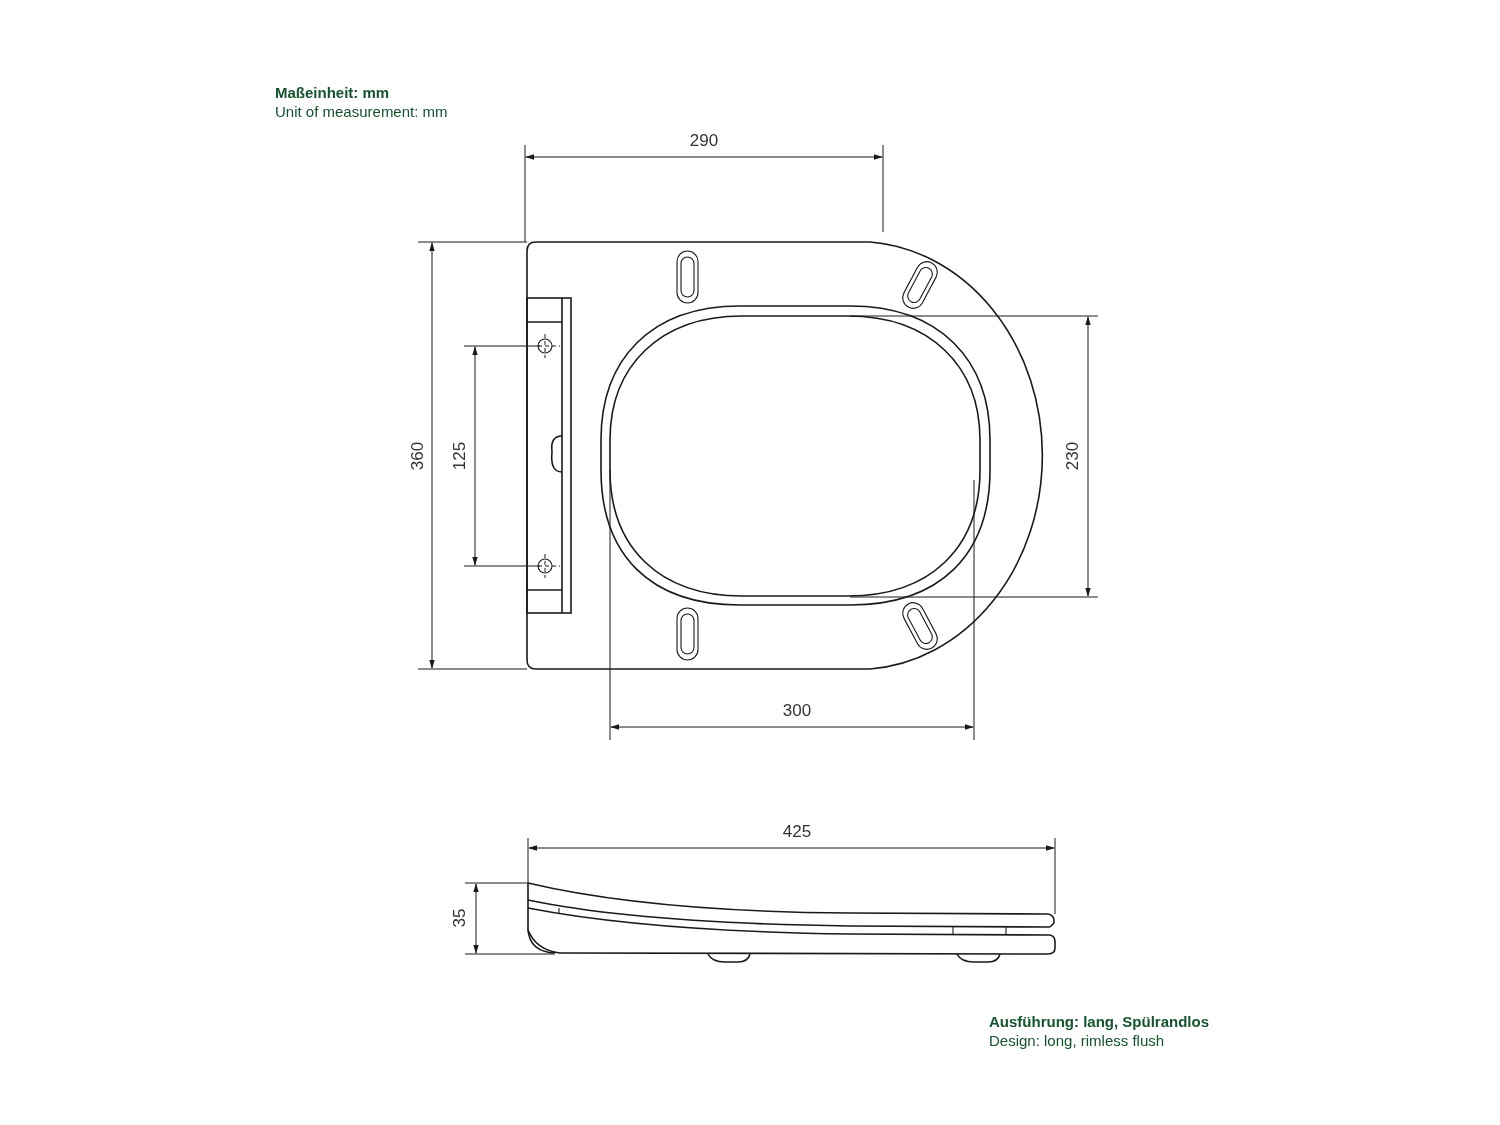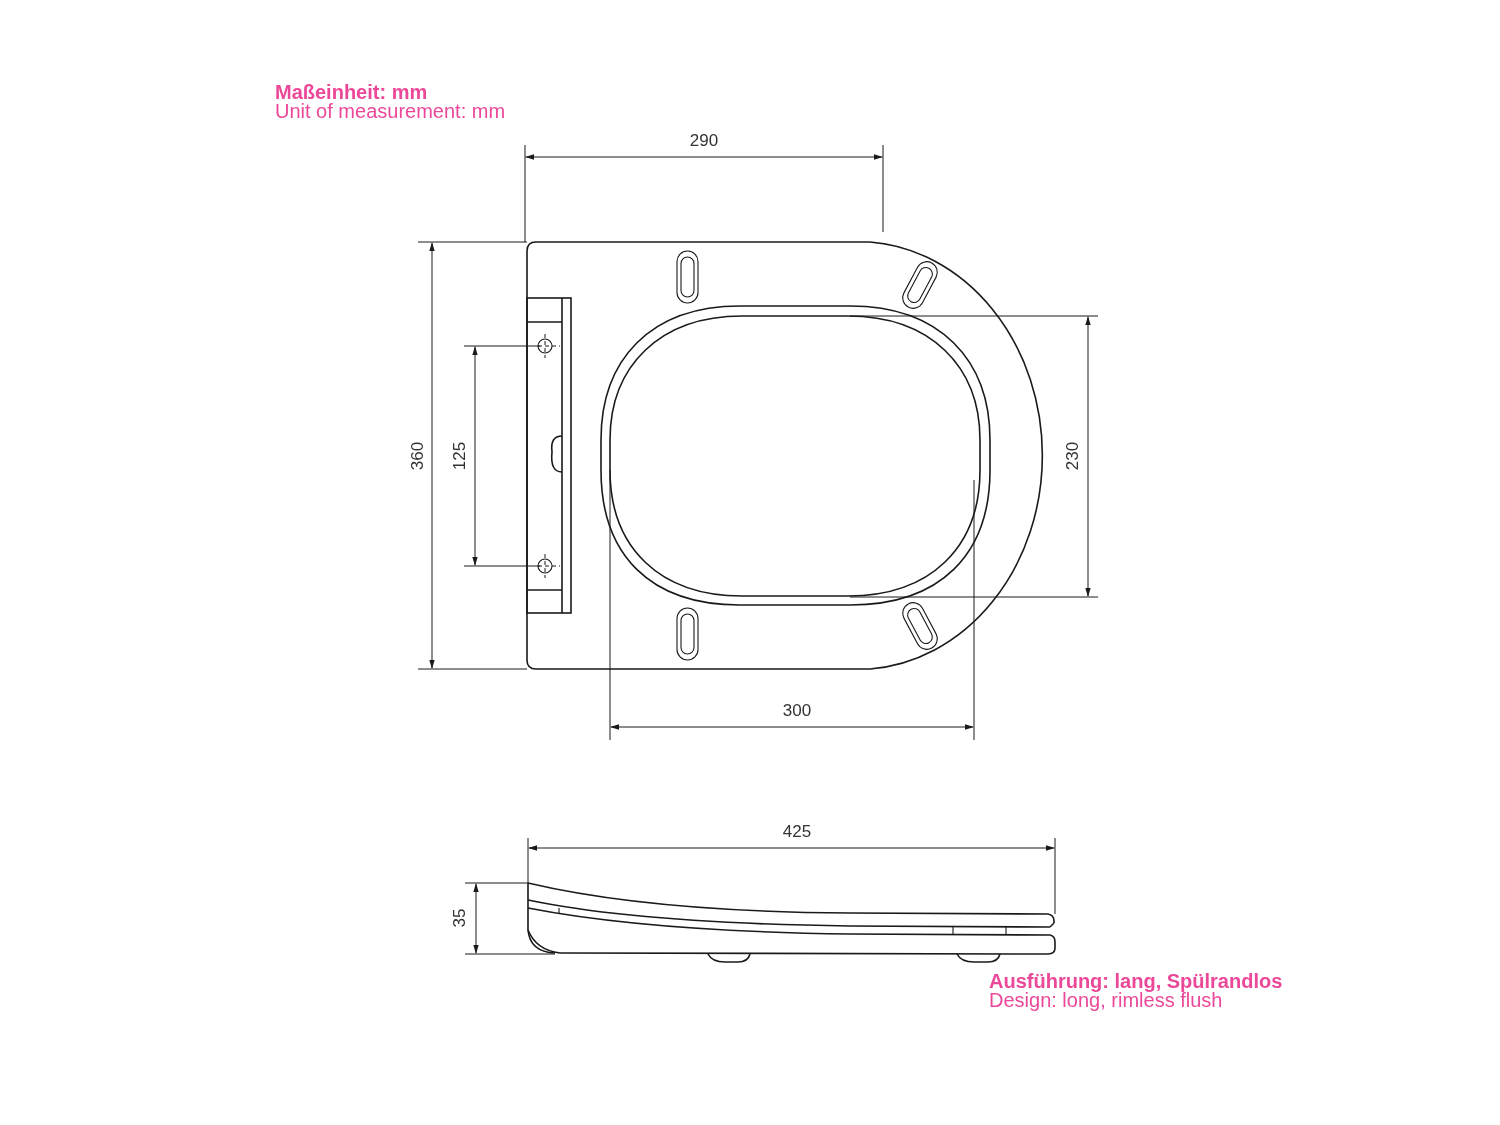--- a/index.html
+++ b/index.html
@@ -1,21 +1,21 @@
 <!DOCTYPE html>
 <html><head>
   <meta charset="utf-8">
   <style>
     html, body { margin: 0; padding: 0; background: #ffffff; }
     body { width: 1500px; height: 1125px; position: relative; overflow: hidden;
            font-family: "Liberation Sans", "DejaVu Sans", sans-serif; color: #333333; }
-    .note { position: absolute; font-size: 20px; line-height: 19px; color: #ec4899; }
+    .note { position: absolute; font-size: 15px; line-height: 19px; color: #14532d; }
     .note .bold { font-weight: bold; }
     #unit-note { left: 275px; top: 83px; }
-    #design-note { left: 989px; top: 972px; }
+    #design-note { left: 989px; top: 1012px; }
     svg#drawing { position: absolute; left: 0; top: 0; }
     .ln { fill: none; stroke: #1a1a1a; stroke-width: 1.6; }
     .thin { fill: none; stroke: #1a1a1a; stroke-width: 1.1; }
     .dim { fill: none; stroke: #1a1a1a; stroke-width: 1; }
     .dash { fill: none; stroke: #1a1a1a; stroke-width: 1; stroke-dasharray: 4 3; }
     .dimtxt { font-family: "Liberation Sans", "DejaVu Sans", sans-serif; font-size: 17px; fill: #333333; }
   </style>
 </head>
 <body>
 

